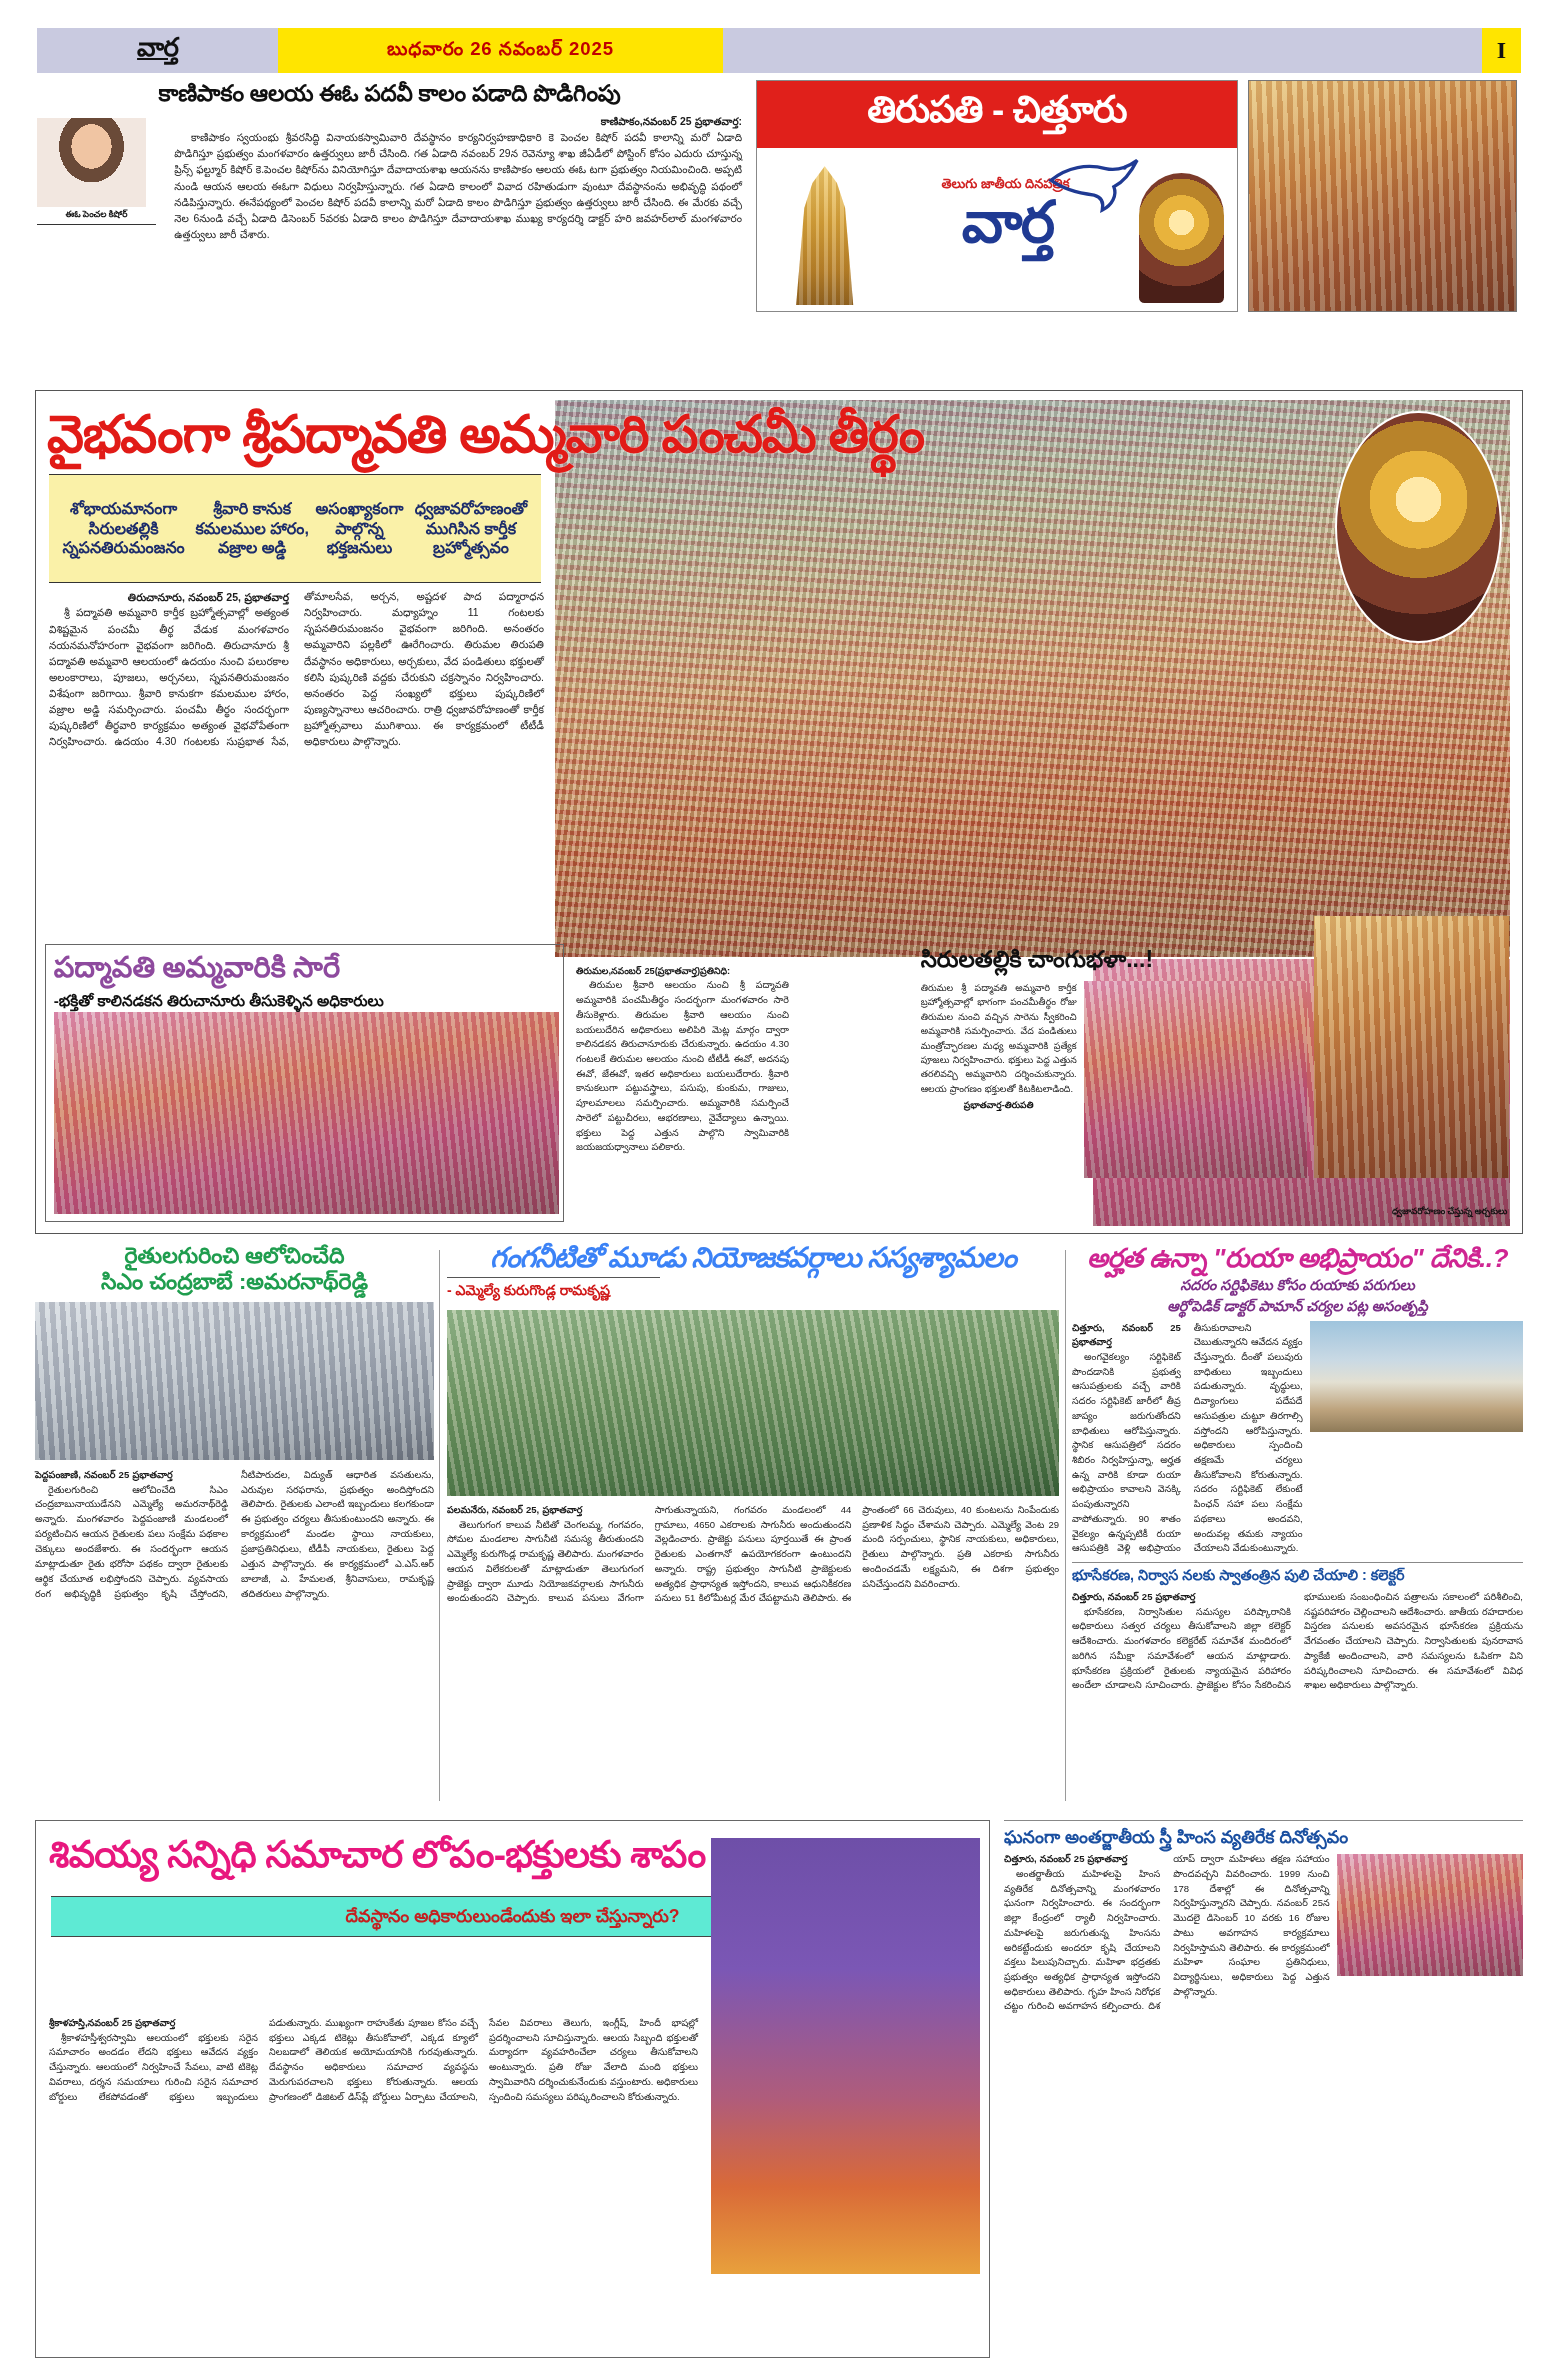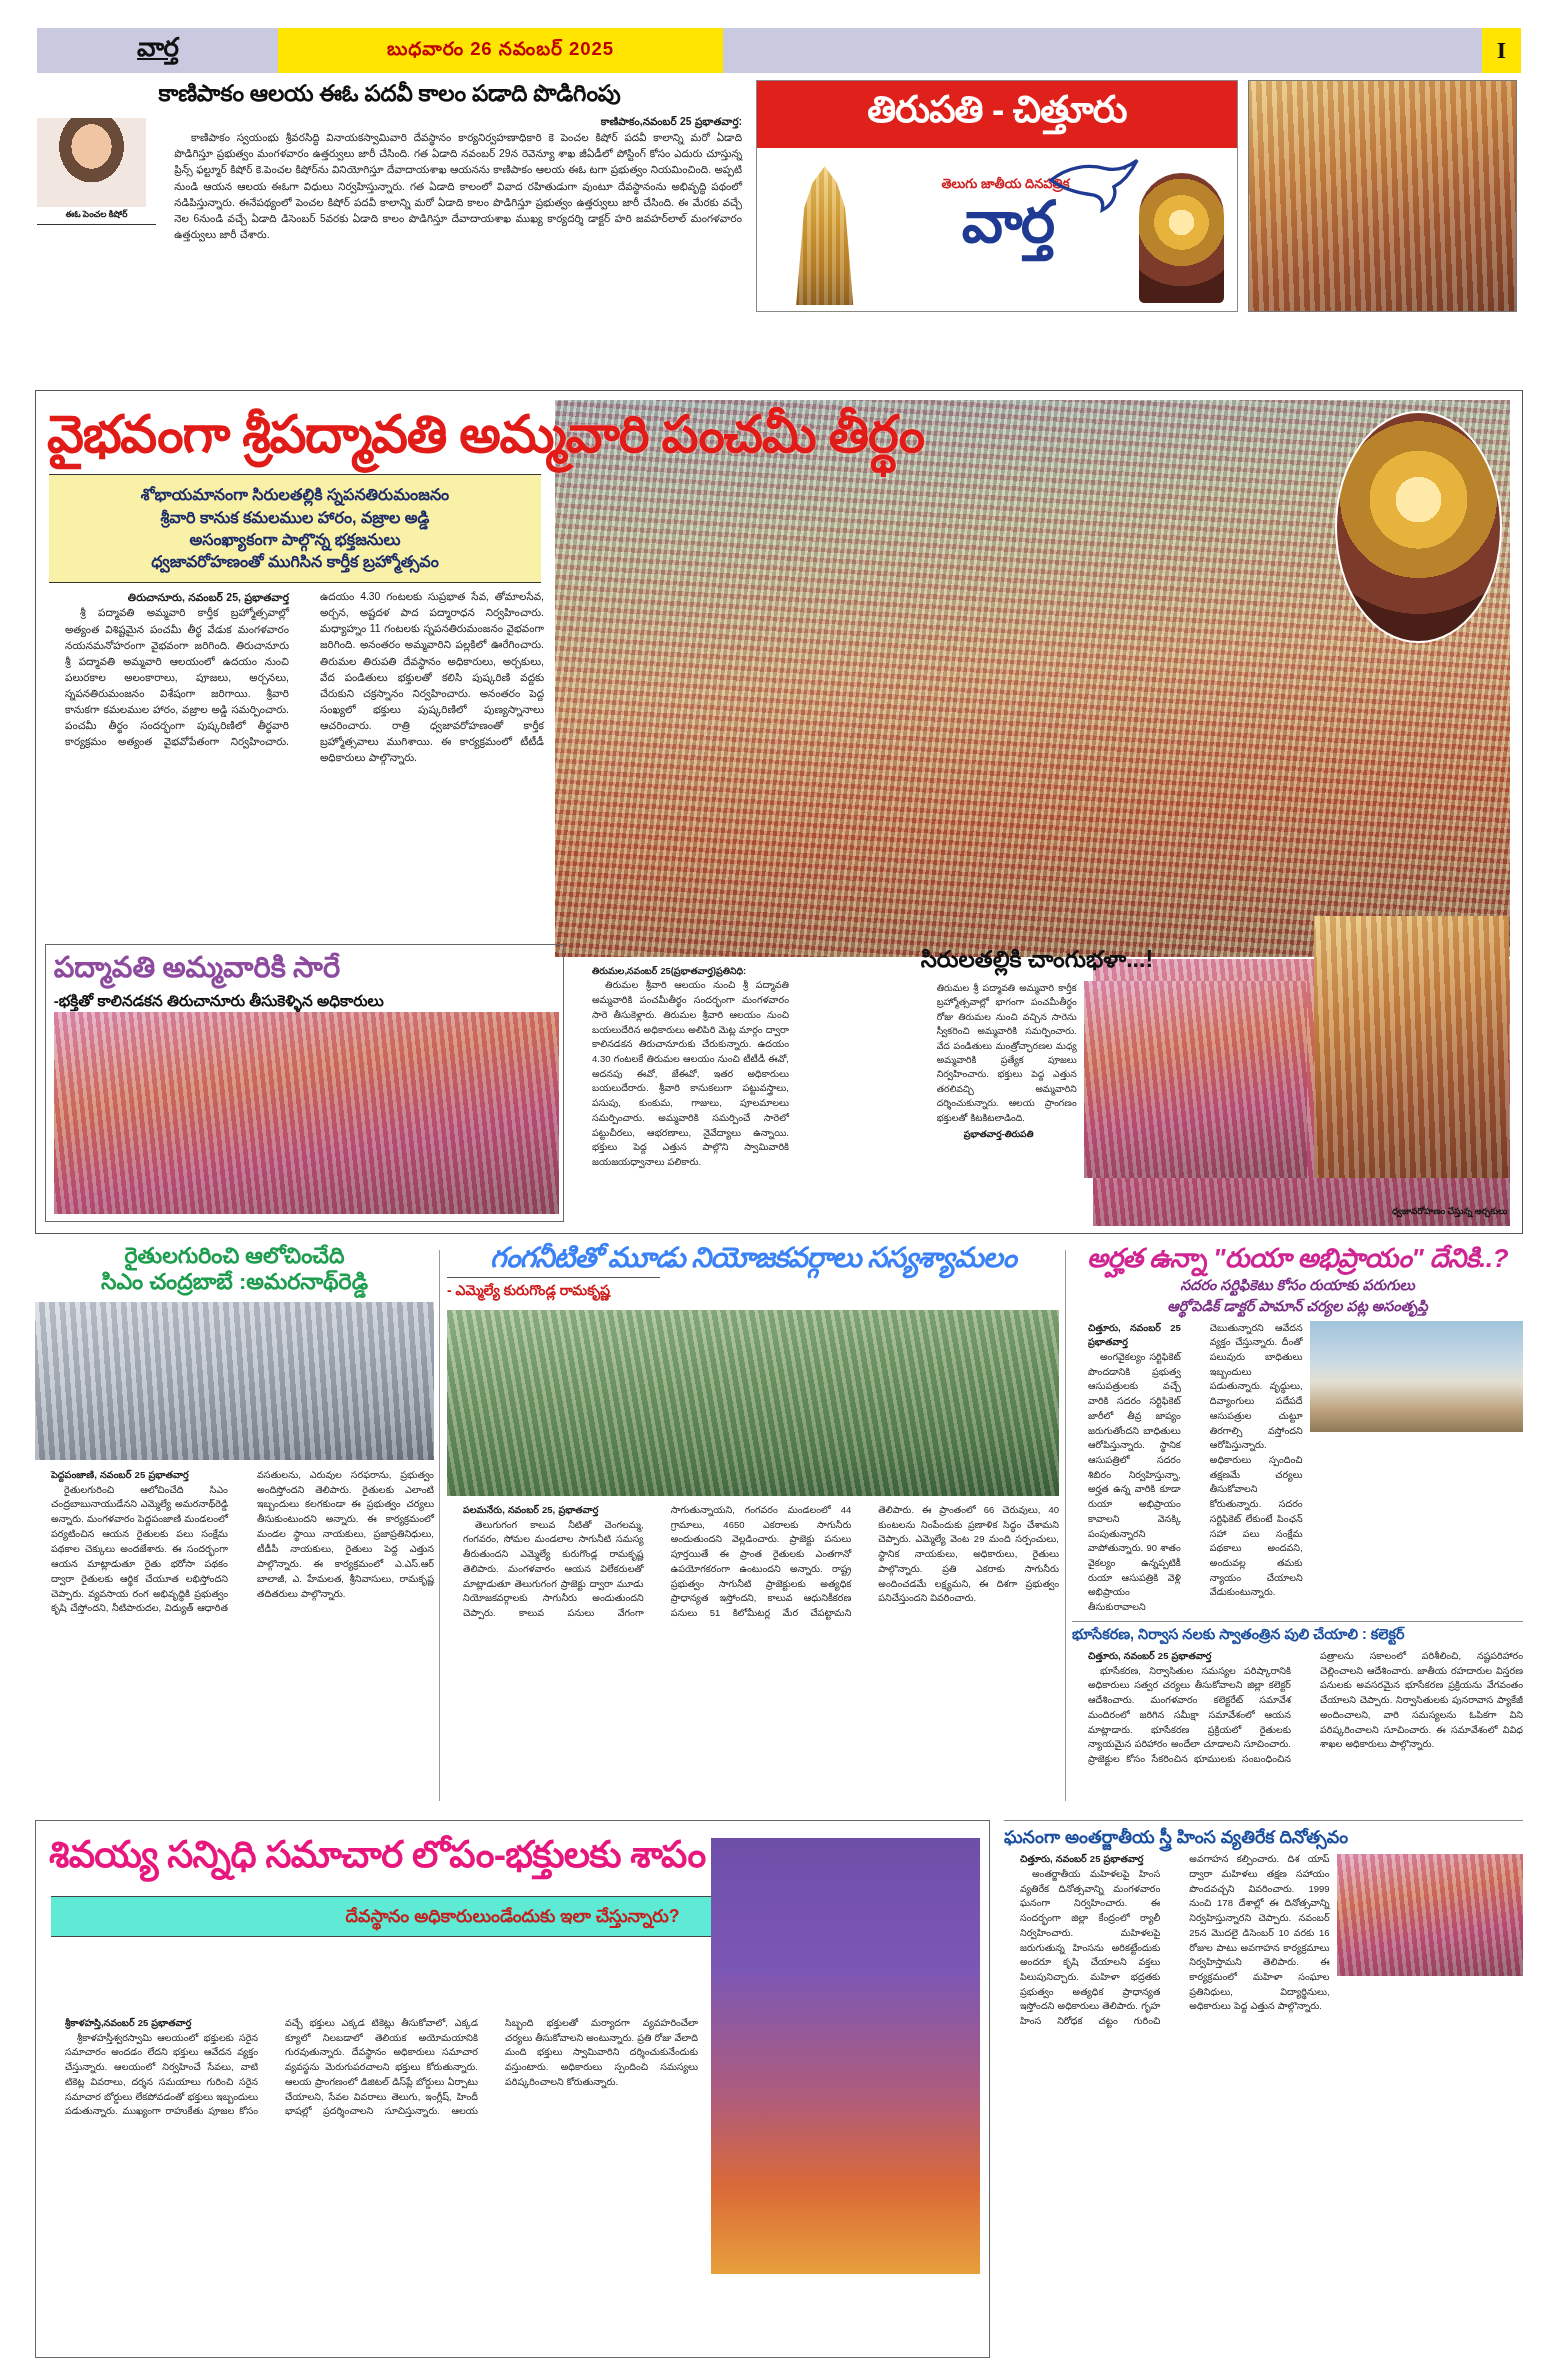--- a/index.html
+++ b/index.html
@@ -26,21 +26,21 @@
     justify-content:center; letter-spacing:0.9px;
   }
   .topbar-spacer { flex:1; }
   .pageno-box {
     width:39px; height:45px; background:#ffe500; color:#111;
     font-size:24px; font-weight:bold; display:flex; align-items:center;
     justify-content:center; font-family:"Liberation Serif", serif;
   }
   .body-text {
     font-size:10.4px; line-height:1.55; color:#1a1a1a; text-align:justify;
-    hyphens:auto; word-spacing:0.5px;padding-left:16px;
+    hyphens:auto; word-spacing:0.5px;
   }
   .dateline { font-weight:bold; font-size:10.6px; }
   .photo { background:#c6c9cc; overflow:hidden; position:relative; }
 
   
   .ph-crowd{
     background:
       repeating-linear-gradient(97deg, rgba(255,255,255,.28) 0 2.8px, rgba(0,0,0,.12) 2.8px 6.5px),
       repeating-linear-gradient(3deg, rgba(210,60,40,.30) 0 4.6px, rgba(250,230,160,.30) 4.6px 10.2px),
       linear-gradient(175deg,#8fa9c4 0%,#a7b5a0 22%,#c99a6e 48%,#b5643e 72%,#7a5340 100%);
@@ -130,21 +130,21 @@
     position:absolute; left:519px; top:9.3px; width:955px; height:557px;
   }
   #main-photo-2 { position:absolute; left:1057px; top:568px; width:417px; height:267px; }
   #deity-oval {
     position:absolute; right:20.4px; top:20.4px; width:167px; height:232px;
     border-radius:83px/116px; border:2.8px solid #fff; z-index:7;
   }
   .yellowbox {
     position:absolute; left:13px; top:83px; width:492px; height:109px;
     background:#faf1a8; border-top:1.9px solid #333; border-bottom:1.9px solid #333;
-    display:flex; flex-direction:column; justify-content:center; align-items:center;
+    display:flex; justify-content:center; align-items:center;
     text-align:center; padding:3.7px 7.4px; gap:2.8px;
   }
   .yellowbox div { font-size:16px; font-weight:bold; color:#1c2c6b; line-height:1.22; }
   #main-cols {
     position:absolute; left:13px; top:198px; width:495px; height:362px;
     column-count:2; column-gap:15px; column-rule:none;
   }
   #sub-left-box { position:absolute; left:9.3px; top:553px; width:519px; height:278px; border:1.9px solid #666; }
   .sub-purple {
     font-size:29px; font-weight:bold; color:#8e4a9e; padding:5.6px 7.4px 0 7.4px;

